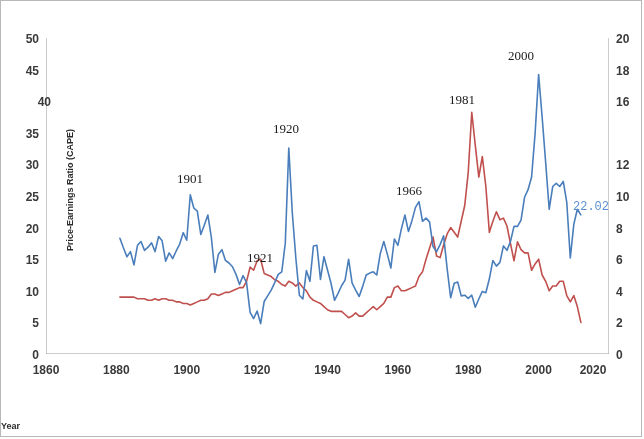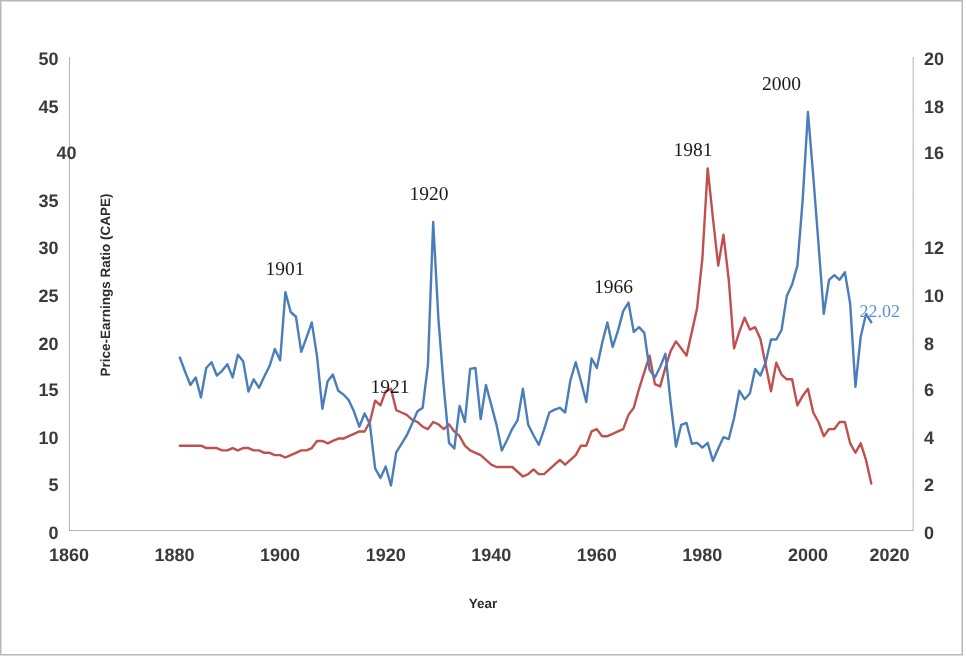--- a/index.html
+++ b/index.html
@@ -6,26 +6,26 @@
   body{width:644px;height:439px;font-family:"Liberation Serif",serif;}
   #frame{position:relative;width:642px;height:437px;border:1px solid #b8b8b8;box-sizing:border-box;background:#ffffff;overflow:hidden;}
   #plot{position:absolute;left:45px;top:37px;width:563px;height:316px;}
   svg{display:block;}
   .tick-lbl{position:absolute;font-family:"Liberation Sans",sans-serif;font-size:12px;font-weight:bold;color:#3a3a3a;white-space:nowrap;}
   .ylab-l{text-align:right;width:26px;}
   .ylab-r{text-align:left;width:26px;}
   .xlab{text-align:center;width:40px;}
   .axis-title{position:absolute;font-family:"Liberation Sans",sans-serif;font-size:9px;font-weight:bold;color:#2b2b2b;white-space:nowrap;}
   #ytitle-left{left:-36px;top:148px;transform:rotate(-90deg);transform-origin:center center;width:120px;text-align:center;}
-  #xtitle{left:0px;top:396px;width:642px;text-align:center;}
+  #xtitle{left:0px;top:420px;width:642px;}
   .annot{position:absolute;font-family:"Liberation Serif",serif;font-size:13px;color:#1a1a1a;white-space:nowrap;}
   .series-lbl{position:absolute;font-family:"Liberation Serif",serif;font-size:13px;white-space:nowrap;}
   #lbl-pe{color:#4a7ebb;}
   #lbl-ir{color:#e03030;}
-  #endval{position:absolute;font-family:Liberation Serif, serif;font-size:12px;color:#5b8fd0;white-space:nowrap;}
+  #endval{position:absolute;font-family:Liberation Mono, monospace;font-size:12px;color:#5b8fd0;white-space:nowrap;}
 </style>
 </head>
 <body>
 
 <div id="frame">
 
   <div id="plot">
     <svg id="chart-svg" width="563" height="316" viewBox="0 0 563 316">
       <g>
         <line x1="0" y1="0" x2="0" y2="316" stroke="#9a9a9a" stroke-width="1"></line>

